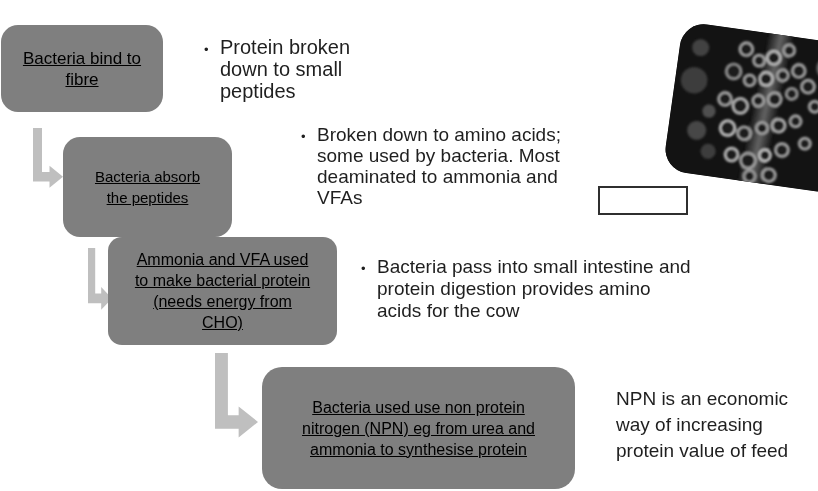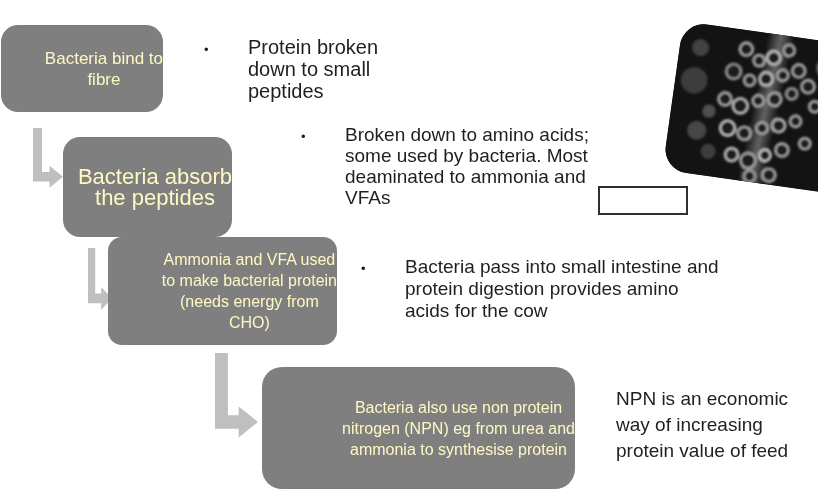--- a/index.html
+++ b/index.html
@@ -1,40 +1,40 @@
 <!DOCTYPE html>
 <html><head>
 <meta charset="utf-8">
 <style>
   html,body{margin:0;padding:0;background:#fff;}
   body{width:818px;height:491px;overflow:hidden;font-family:"Liberation Sans",sans-serif;}
   .slide{position:relative;width:818px;height:491px;background:#ffffff;overflow:hidden;}
 
   
   .fbox{
-    position:absolute;background:#7f7f7f;color:#fef9c3;border-radius:17px;
-    display:flex;align-items:center;justify-content:flex-end;text-align:center;
+    position:absolute;background:#7f7f7f;color:#000000;border-radius:17px;
+    display:flex;align-items:center;justify-content:center;text-align:center;text-decoration:underline;
   }
   .fbox .fbox-label{white-space:pre-line;}
   .fbox1{left:1px;top:25px;width:162px;height:87px;font-size:17px;line-height:21px;}
-  .fbox2{left:63px;top:137px;width:169px;height:100px;font-size:22px;line-height:21px;}
+  .fbox2{left:63px;top:137px;width:169px;height:100px;font-size:15px;line-height:21px;}
   .fbox3{left:108px;top:237px;width:229px;height:108px;font-size:16px;line-height:21px;border-radius:14px;}
   .fbox4{left:262px;top:367px;width:313px;height:122px;font-size:16px;line-height:21px;border-radius:20px;}
 
   
   .arrow{position:absolute;}
   .arrow path{fill:#bfbfbf;}
   .arrow1{left:33px;top:128px;width:30px;height:63px;}
   .arrow2{left:88px;top:248px;width:24px;height:65px;}
   .arrow3{left:215px;top:353px;width:43px;height:89px;}
 
   
   .bullet-block{position:absolute;display:flex;align-items:baseline;color:#1f1f1f;}
   .bullet-block .marker{font-size:13px;width:16px;flex:0 0 16px;}
-  .bullet-block .btext{white-space:pre-line;margin-left:28px;}
+  .bullet-block .btext{white-space:pre-line;}
   .bullet1{left:204px;top:36px;font-size:20px;line-height:22px;}
   .bullet2{left:301px;top:124px;font-size:19px;line-height:21px;}
   .bullet3{left:361px;top:256px;font-size:19px;line-height:22px;}
 
   .side-note{
     position:absolute;left:616px;top:386px;width:204px;
     font-size:19px;line-height:26px;color:#1f1f1f;white-space:pre-line;
   }
 
   
@@ -79,21 +79,21 @@
 to make bacterial protein
 (needs energy from
 CHO)</span>
   </div>
 
   <svg class="arrow arrow3" viewBox="0 0 40 80" preserveAspectRatio="none" aria-hidden="true">
     <path d="M0 0 H12 V56 H22 V48 L40 62 L22 76 V68 H0 Z"></path>
   </svg>
 
   <div class="fbox fbox4">
-    <span class="fbox-label">Bacteria also use non protein
+    <span class="fbox-label">Bacteria used use non protein
 nitrogen (NPN) eg from urea and
 ammonia to synthesise protein</span>
   </div>
 
   <div class="bullet-block bullet1">
     <span class="marker">•</span>
     <span class="btext">Protein broken
 down to small
 peptides</span>
   </div>

